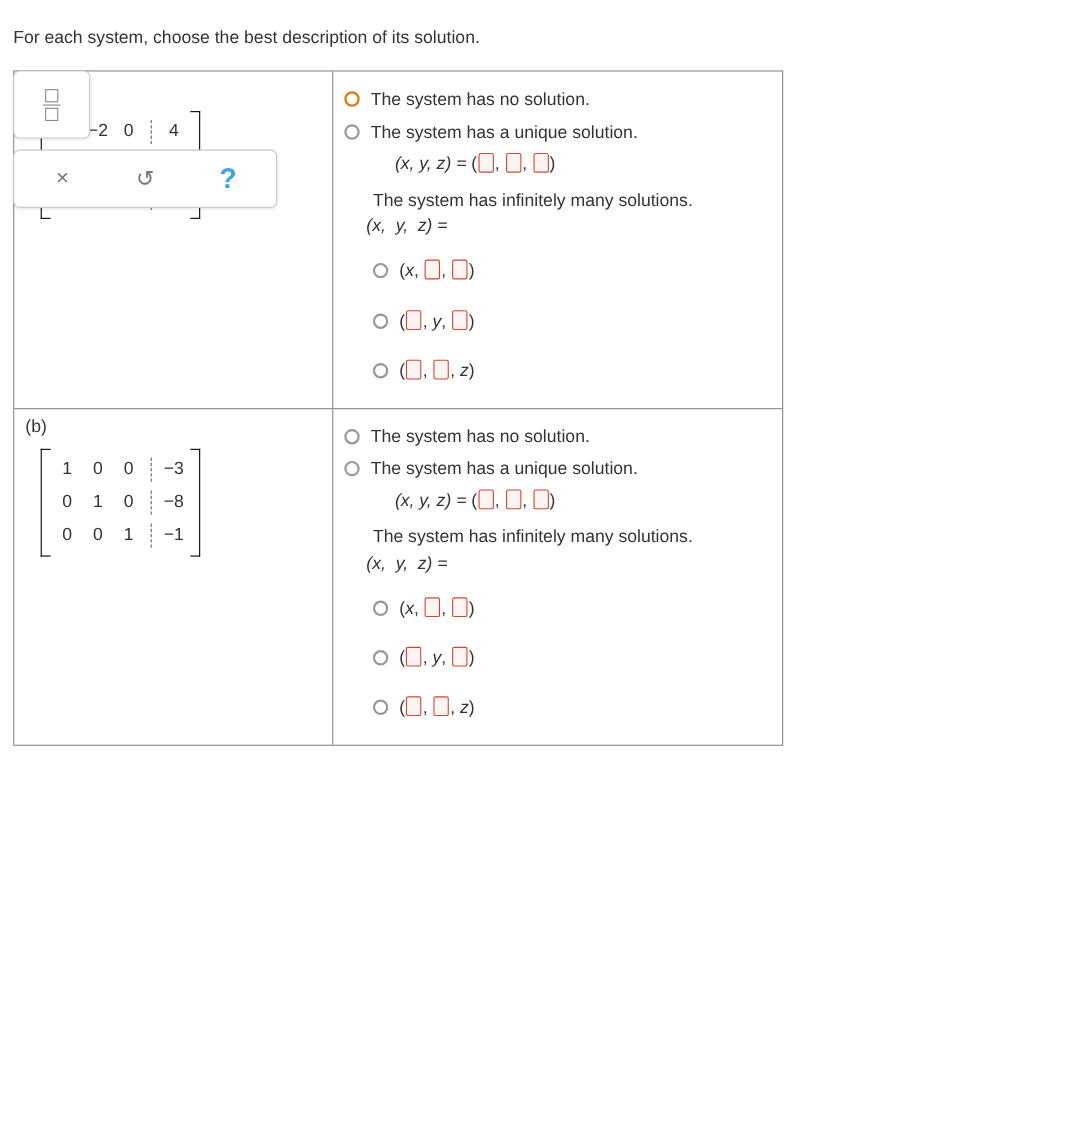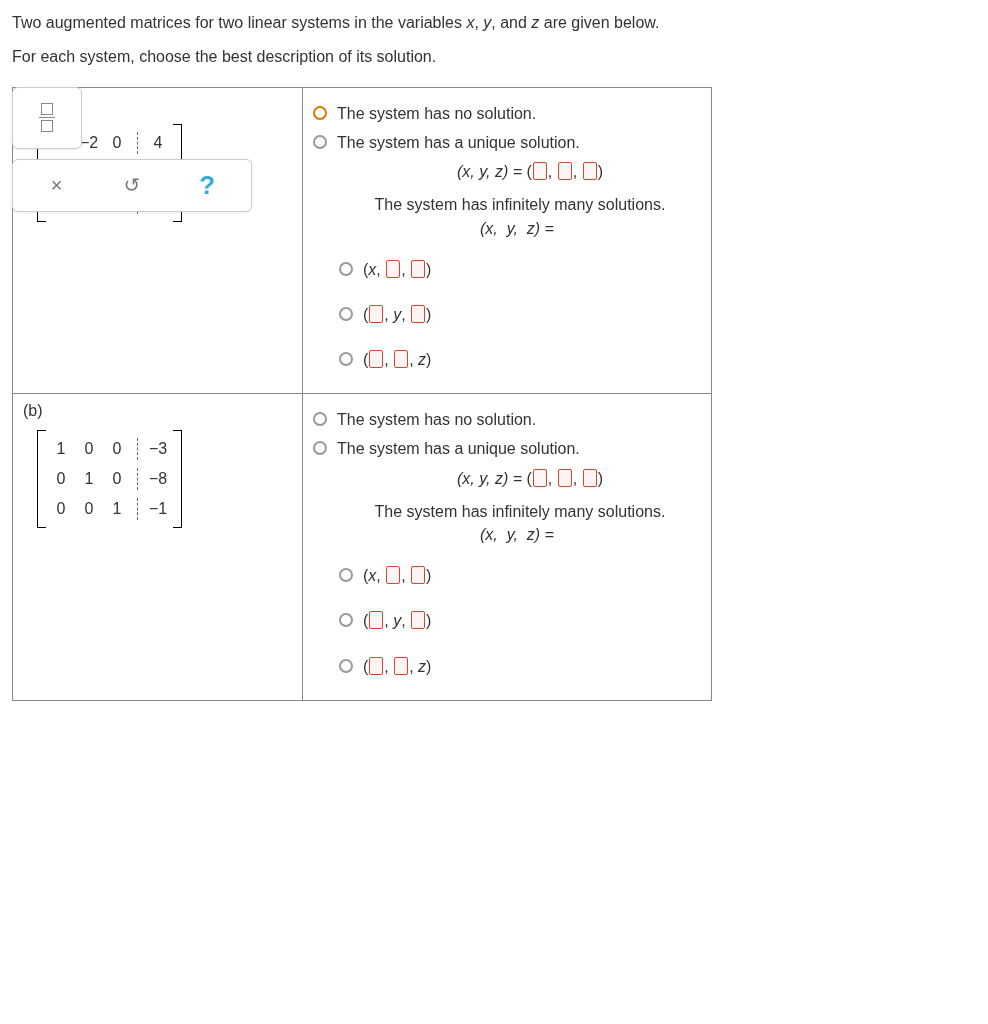--- a/index.html
+++ b/index.html
@@ -69,21 +69,21 @@
     margin:6px 0;
   }
   .radio {
     width:14px; height:14px;
     border:2px solid #999;
     border-radius:50%;
     margin-top:4px;
     flex-shrink:0;
   }
   .radio.selected { border-color:#d97706; }
-  .opt-content { line-height:1.45;text-align:center; }
+  .opt-content { line-height:1.45; }
   .indent { margin-left:26px; }
   .tuple { font-style:italic;margin-left:20px; }
 
   
   .box {
     display:inline-block;
     width:14px;
     height:18px;
     border:1.5px solid #d6452d;
     border-radius:2px;
@@ -121,23 +121,20 @@
   }
   .icon-frac .line { width:16px; height:1px; background:#888; margin:2px 0;}
   .toolbtn { font-size:20px; width:40px; text-align:center; cursor:pointer;}
   .toolbtn.q { color:#3aa8d8; font-size:26px; font-weight:bold;}
   .wrap { display:flex; align-items:flex-start; gap:20px;}
 </style>
 </head>
 <body>
 
 <div class="intro">
-  <div>
-    <span>Two augmented matrices for two linear systems in the variables </span><span class="italic">x</span><span>, </span><span class="italic">y</span><span>, and </span><span class="italic">z</span><span> are given below.</span>
-  </div>
   <div style="height:12px"></div>
   <div>For each system, choose the best description of its solution.</div>
 </div>
 
 <div class="wrap">
 <div class="main-box">
 
   <div class="row-part">
     <div class="cell-left">
       <div class="part-label">(a)</div>

